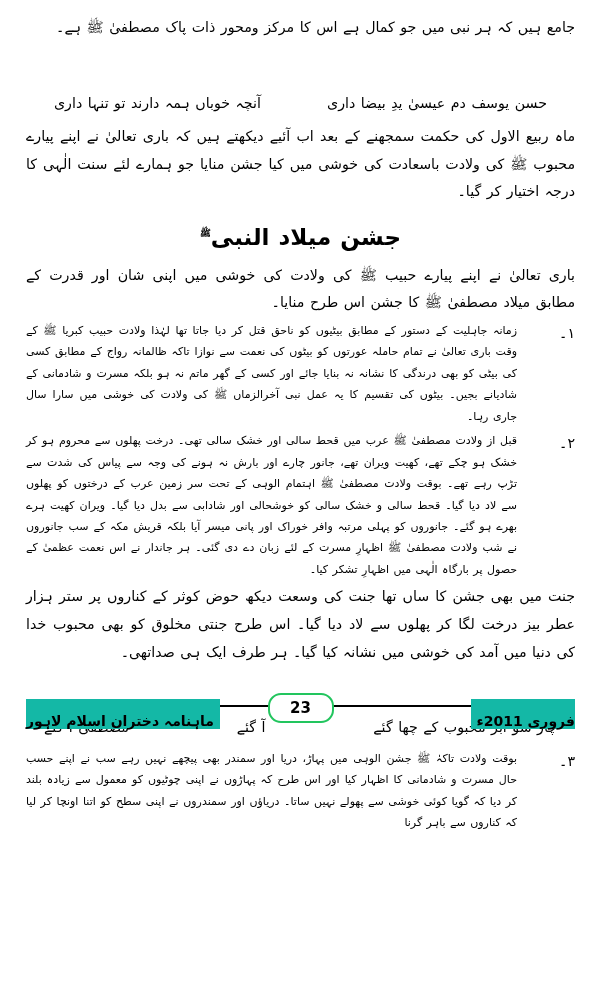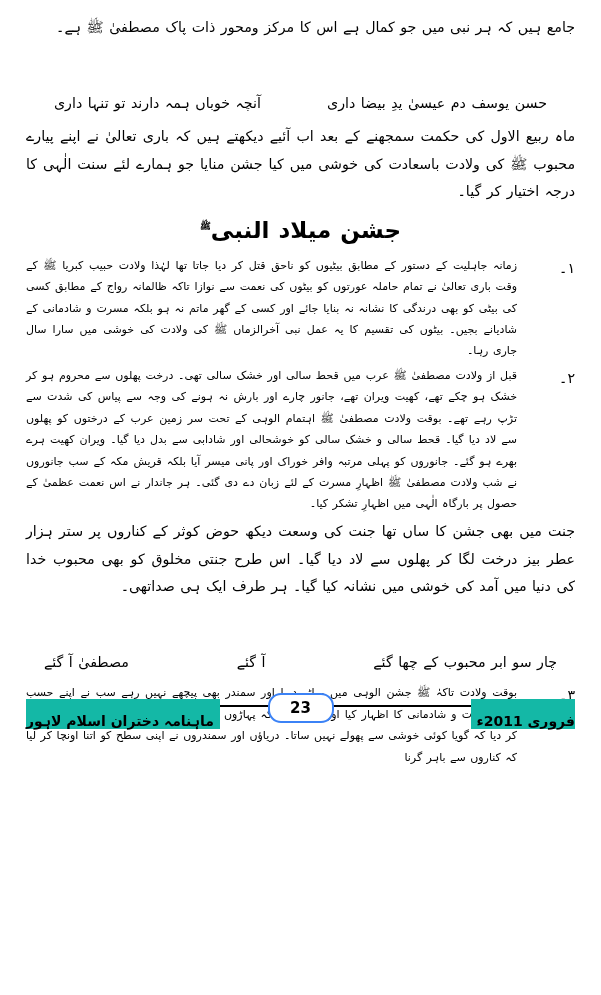--- a/index.html
+++ b/index.html
@@ -34,21 +34,21 @@
   }
   .para {
     margin: 0 0 3px 0;
   }
   .heading {
     text-align: left;
     text-align-last: center;
     font-size: 23px;
     font-weight: bold;
     line-height: 1.5;
-    margin: 7px 0 7px 0;
+    margin: 14px 0 7px 0;
   }
   .couplet {
     display: flex;
     flex-direction: row;
     justify-content: space-between;
     direction: rtl;
     margin: 2px 0 6px 0;
     padding: 0 18px;
     font-size: 14.2px;
     line-height: 2.0;
@@ -107,21 +107,21 @@
     height: 2px;
     background: #000;
   }
   .footer .pill {
     position: absolute;
     left: 50%;
     top: 2px;
     transform: translateX(-50%);
     width: 62px;
     height: 26px;
-    border: 2px solid #3b82f6;
+    border: 2px solid #22c55e;
     border-radius: 13px;
     background: #fff;
     display: flex;
     align-items: center;
     justify-content: center;
     font-size: 15px;
     font-weight: bold;
     z-index: 2;
   }
   .footer .f-right,
@@ -147,20 +147,21 @@
 
     <div class="couplet wide">
       <span class="hemistich">حسن یوسف دم عیسیٰ یدِ بیضا داری</span>
       <span class="hemistich">آنچہ خوباں ہمہ دارند تو تنہا داری</span>
     </div>
 
     <p class="para">ماہ ربیع الاول کی حکمت سمجھنے کے بعد اب آئیے دیکھتے ہیں کہ باری تعالیٰ نے اپنے پیارے محبوب ﷺ کی ولادت باسعادت کی خوشی میں کیا جشن منایا جو ہمارے لئے سنت الٰہی کا درجہ اختیار کر گیا۔</p>
 
     <h1 class="heading"><span>جشن میلاد النبی</span><span class="sw">ﷺ</span></h1>
 
+    <p class="para">باری تعالیٰ نے اپنے پیارے حبیب ﷺ کی ولادت کی خوشی میں اپنی شان اور قدرت کے مطابق میلاد مصطفیٰ ﷺ کا جشن اس طرح منایا۔</p>
 
     <div class="num-item">
       <div class="marker">۱۔</div>
       <div class="body">زمانہ جاہلیت کے دستور کے مطابق بیٹیوں کو ناحق قتل کر دیا جاتا تھا لہٰذا ولادت حبیب کبریا ﷺ کے وقت باری تعالیٰ نے تمام حاملہ عورتوں کو بیٹوں کی نعمت سے نوازا تاکہ ظالمانہ رواج کے مطابق کسی کی بیٹی کو بھی درندگی کا نشانہ نہ بنایا جائے اور کسی کے گھر ماتم نہ ہو بلکہ مسرت و شادمانی کے شادیانے بجیں۔ بیٹوں کی تقسیم کا یہ عمل نبی آخرالزماں ﷺ کی ولادت کی خوشی میں سارا سال جاری رہا۔</div>
     </div>
 
     <div class="num-item">
       <div class="marker">۲۔</div>
       <div class="body">قبل از ولادت مصطفیٰ ﷺ عرب میں قحط سالی اور خشک سالی تھی۔ درخت پھلوں سے محروم ہو کر خشک ہو چکے تھے، کھیت ویران تھے، جانور چارے اور بارش نہ ہونے کی وجہ سے پیاس کی شدت سے تڑپ رہے تھے۔ بوقت ولادت مصطفیٰ ﷺ اہتمام الوہی کے تحت سر زمین عرب کے درختوں کو پھلوں سے لاد دیا گیا۔ قحط سالی و خشک سالی کو خوشحالی اور شادابی سے بدل دیا گیا۔ ویران کھیت ہرے بھرے ہو گئے۔ جانوروں کو پہلی مرتبہ وافر خوراک اور پانی میسر آیا بلکہ قریش مکہ کے سب جانوروں نے شب ولادت مصطفیٰ ﷺ اظہارِ مسرت کے لئے زبان دے دی گئی۔ ہر جاندار نے اس نعمت عظمیٰ کے حصول پر بارگاہ الٰہی میں اظہارِ تشکر کیا۔</div>
     </div>

